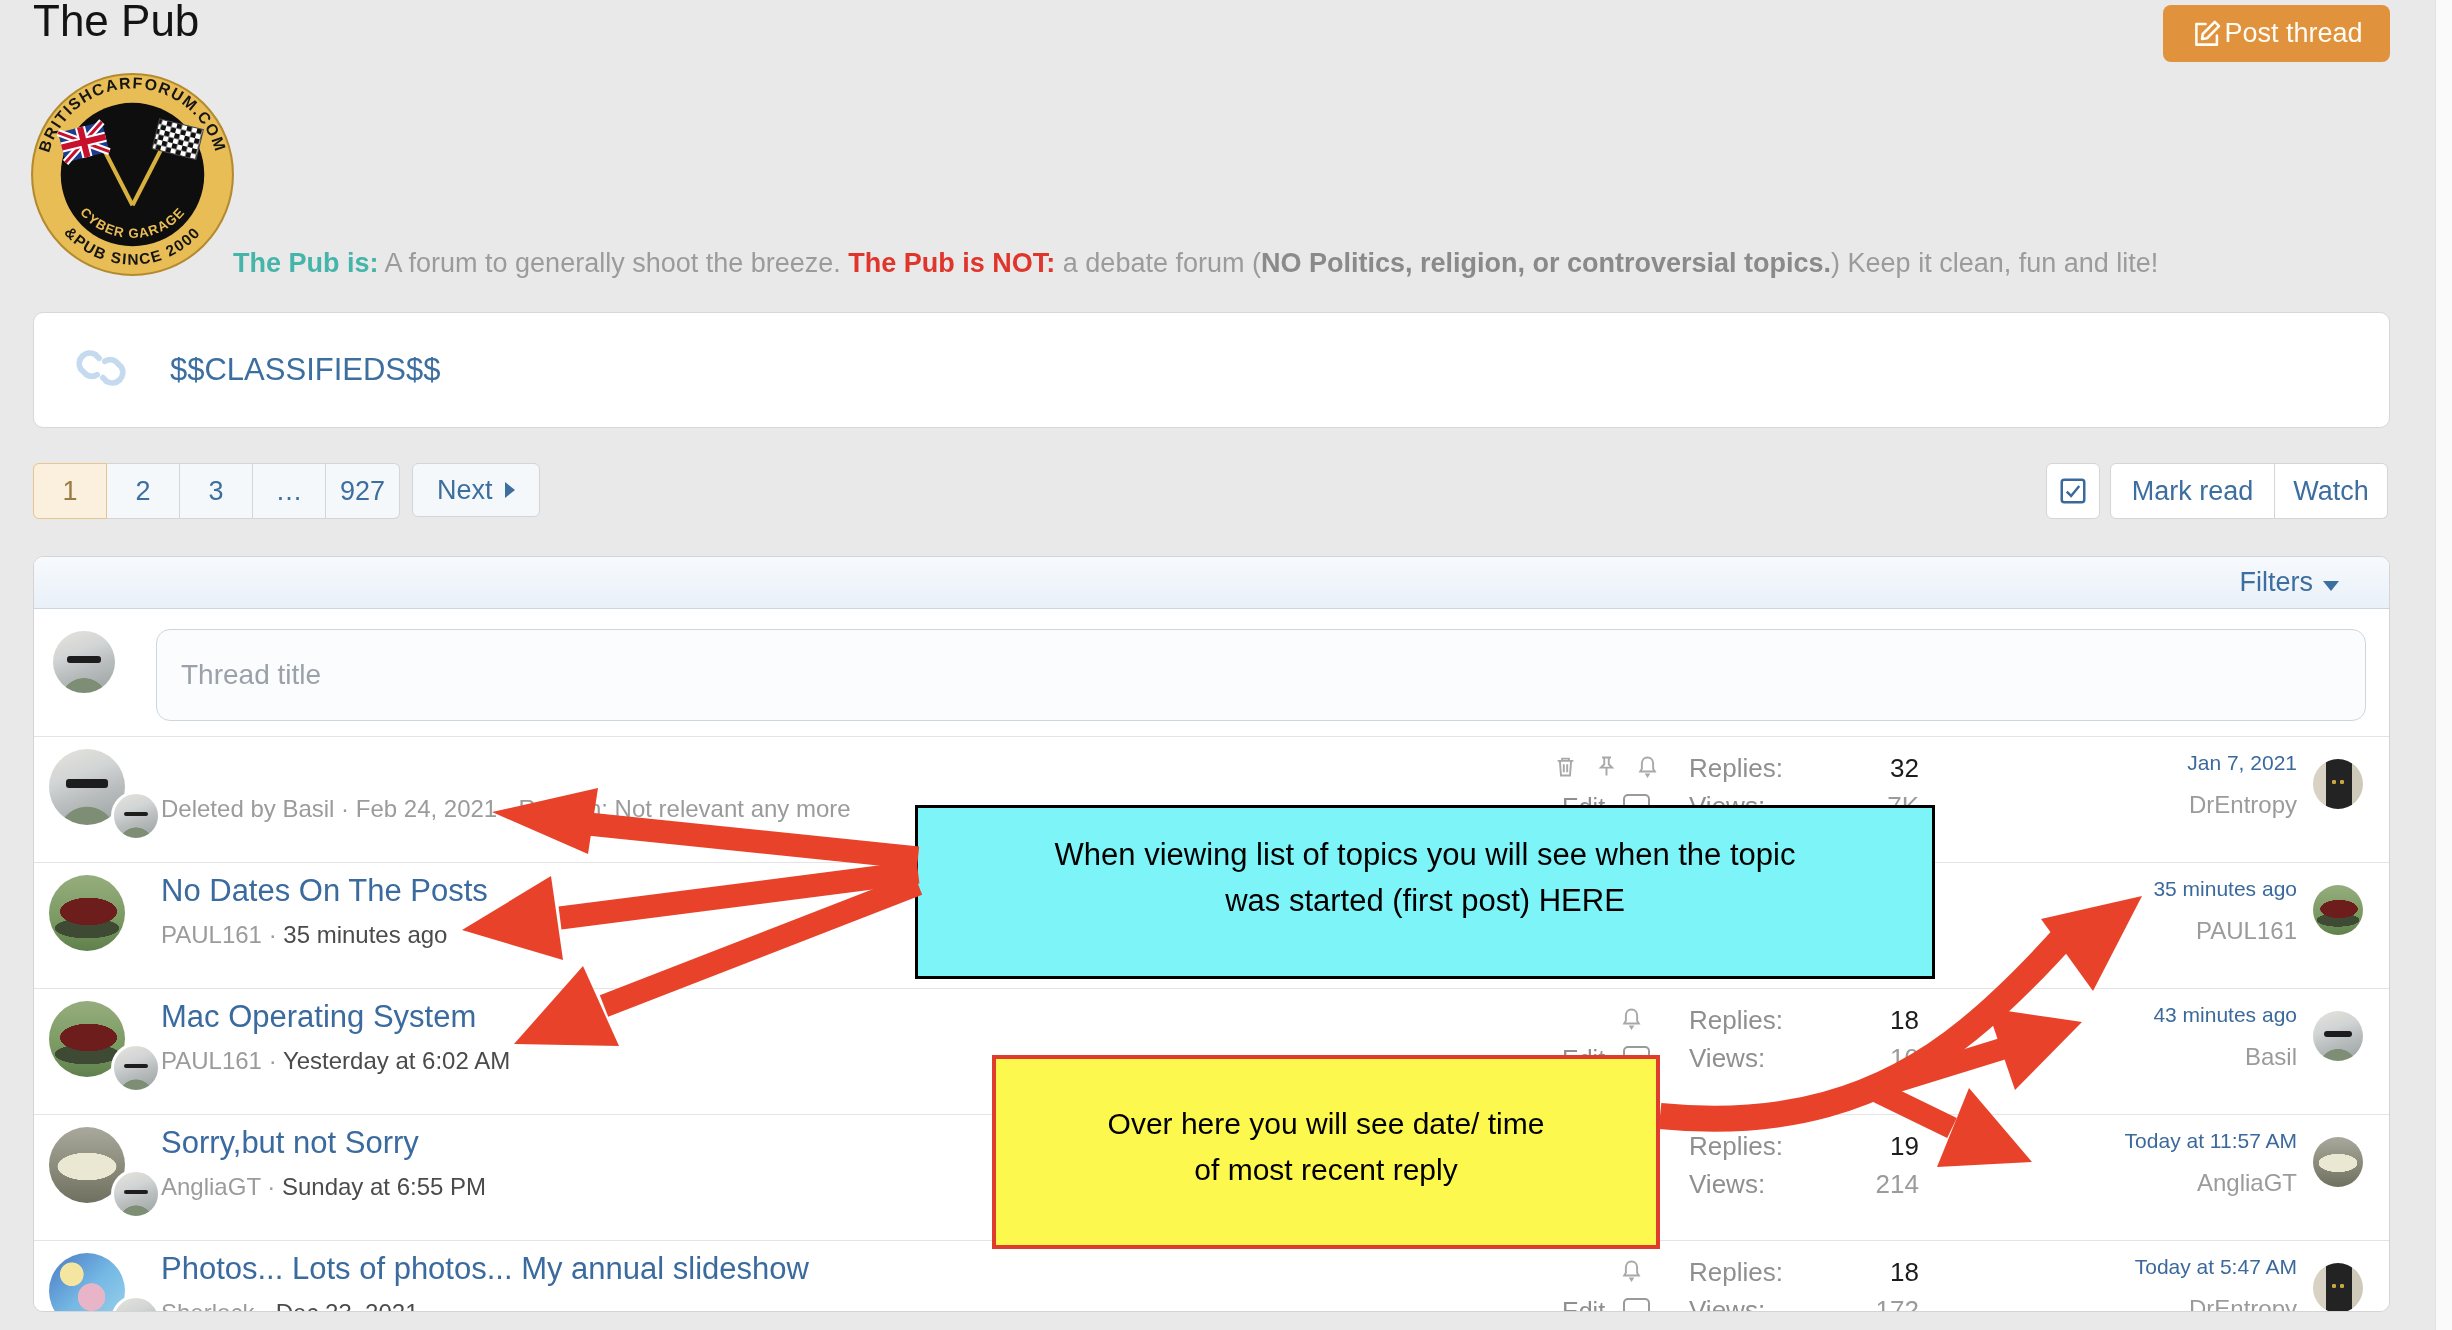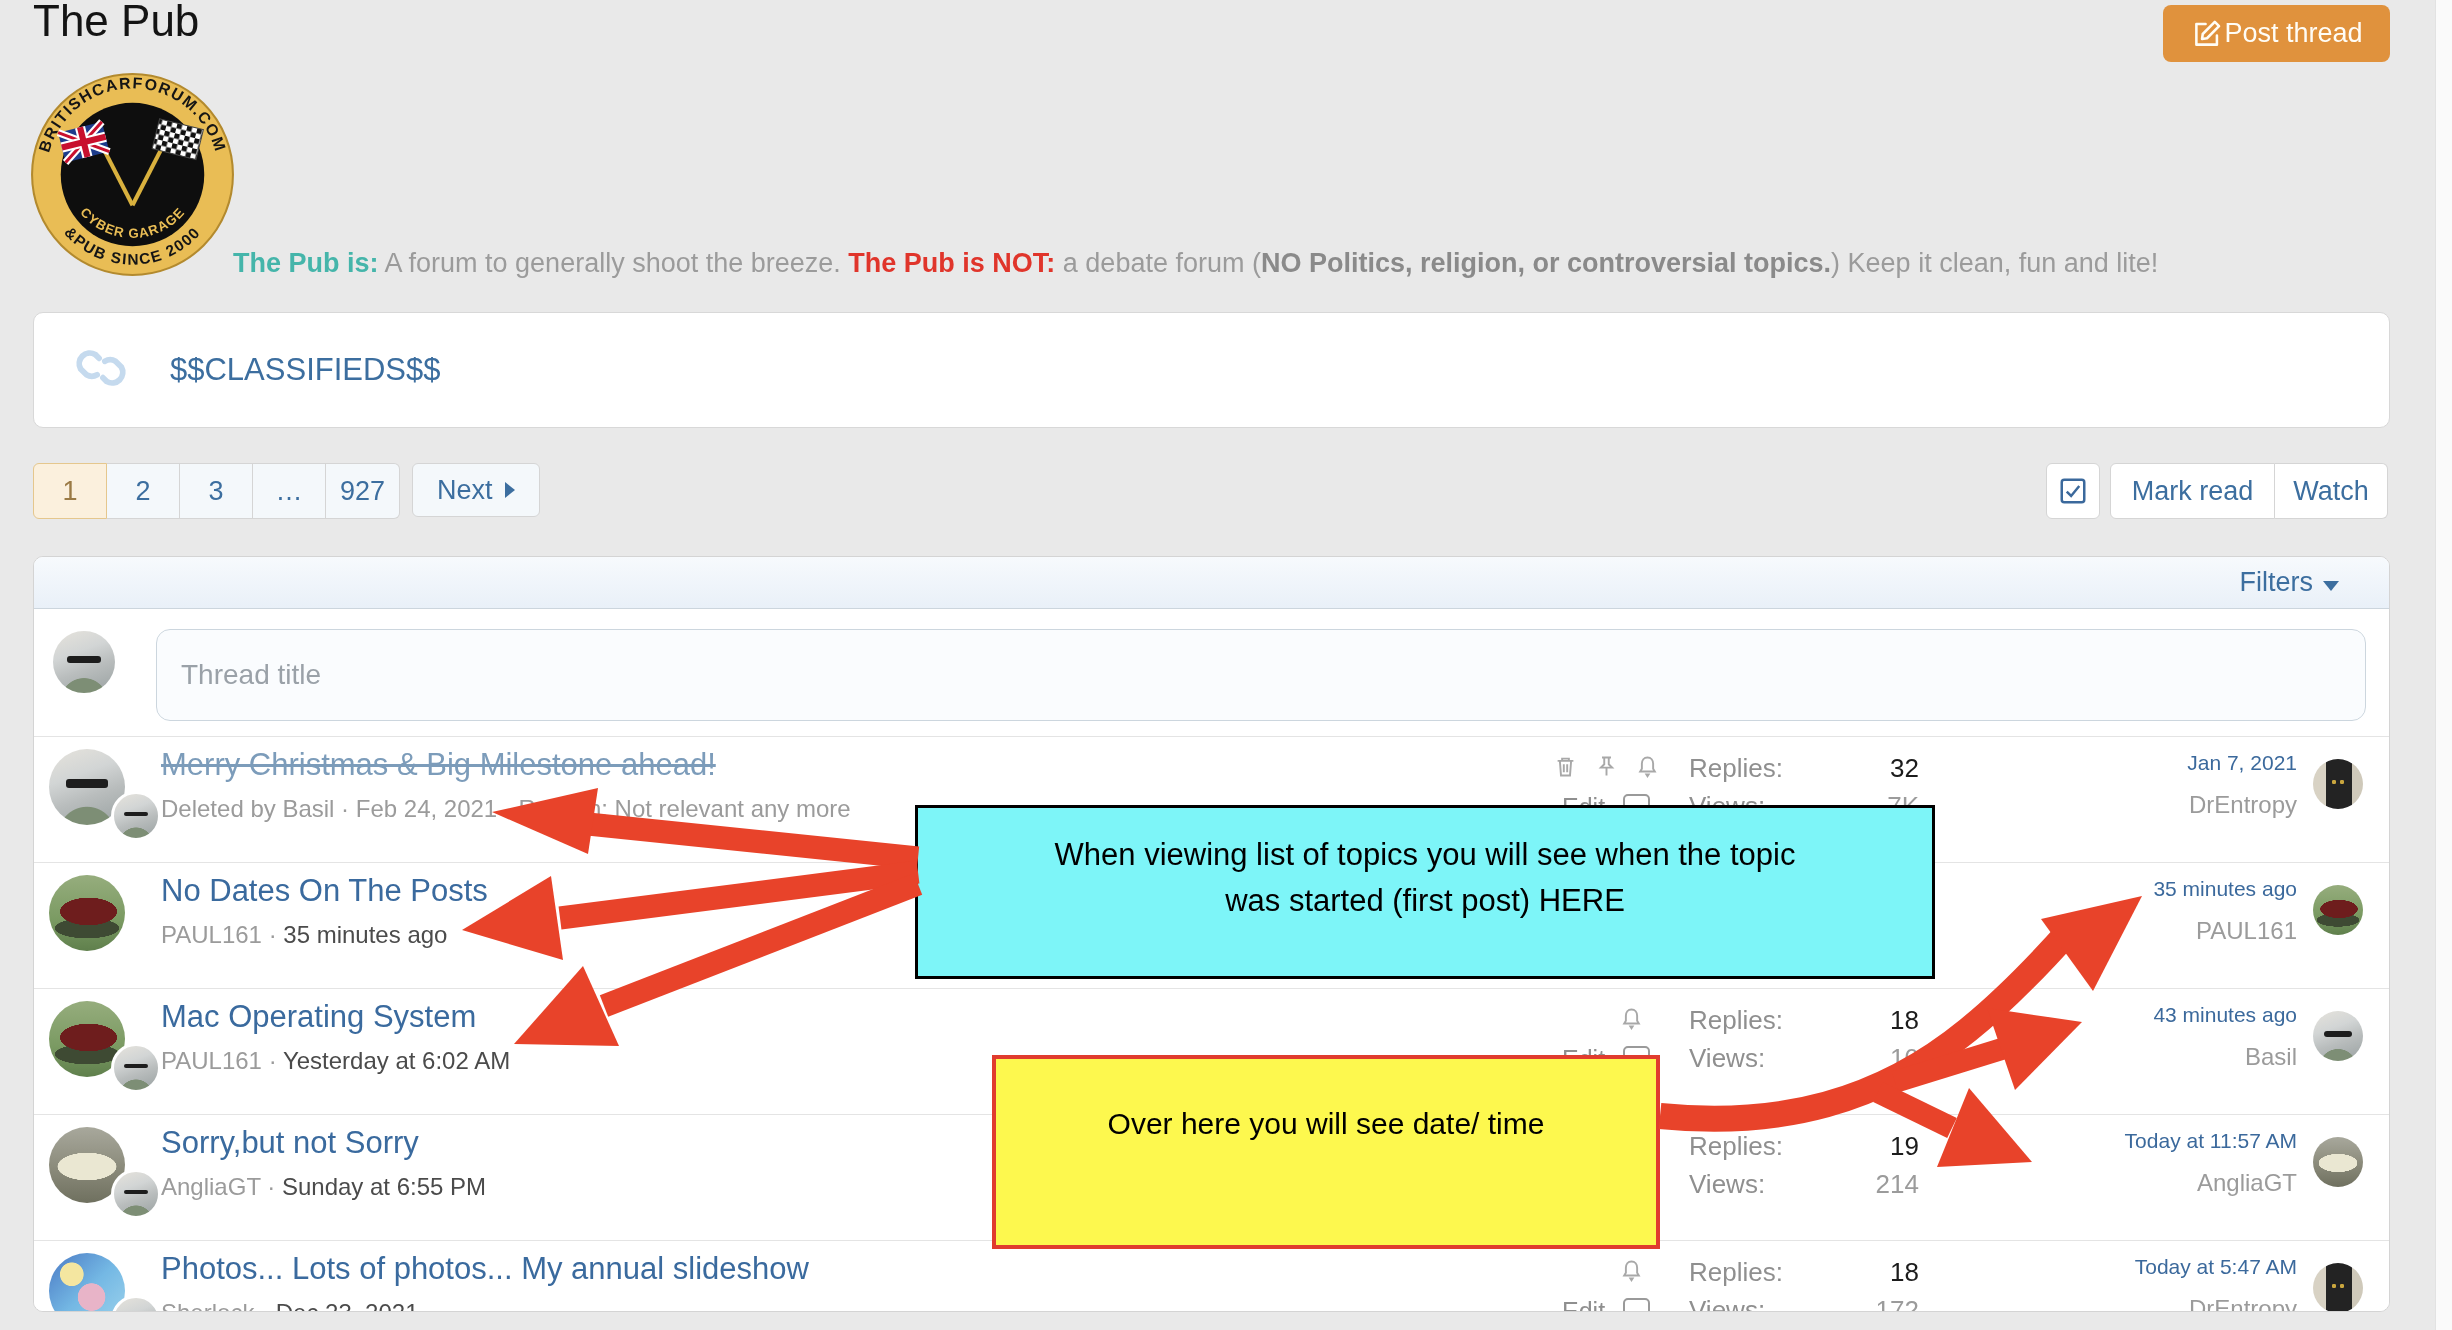--- a/index.html
+++ b/index.html
@@ -205,21 +205,20 @@
     </div>
 
     <div class="compose-row">
       <div class="avatar av-compose av-man"></div>
       <input class="compose-input" type="text" placeholder="Thread title" style="">
     </div>
 
     <div class="row bordered">
       <div class="avatar av-main av-man"></div>
       <div class="avatar av-mini av-man"></div>
-      <a href="#" class="t-title deleted">Merry Christmas &amp; Big Milestone ahead!</a>
       <div class="t-sub">Deleted by Basil · Feb 24, 2021 · Reason: Not relevant any more</div>
       <div class="icon-line">
         <span style="display:inline-flex;">
           <svg width="27" height="27" viewBox="0 0 24 24" fill="none" stroke="#a8a8a8" stroke-width="1.7">
             <path d="M5 7 H19 M9 7 V5 H15 V7 M7 7 L8 20 H16 L17 7"></path>
               <path d="M10.5 10 V17 M13.5 10 V17"></path>
           </svg>
           </span>
         <span style="display:inline-flex;">
           <svg width="27" height="27" viewBox="0 0 24 24" fill="none" stroke="#a8a8a8" stroke-width="1.7">
@@ -322,20 +321,21 @@
       <div class="avatar av-last av-cat"></div>
     </div>
   </section>
 
   <div class="note note-cyan">
     <div>When viewing list of topics you will see when the topic</div>
     <div>was started (first post) HERE</div>
   </div>
   <div class="note note-yellow">
     <div>Over here you will see date/ time</div>
+    <div>of most recent reply</div>
   </div>
 
   <svg id="arrow-layer" width="2452" height="1330" viewBox="0 0 2452 1330">
     <g fill="#e8432a" stroke="#e8432a">
 
       <path d="M918 858 L588 824" fill="none" stroke-width="23"></path>
       <polygon points="492,812 598,788 588,854" stroke="none"></polygon>
       <path d="M918 872 L560 918" fill="none" stroke-width="23"></path>
       <polygon points="462,930 551,876 563,960" stroke="none"></polygon>
       <path d="M918 884 L604 1006" fill="none" stroke-width="23"></path>

